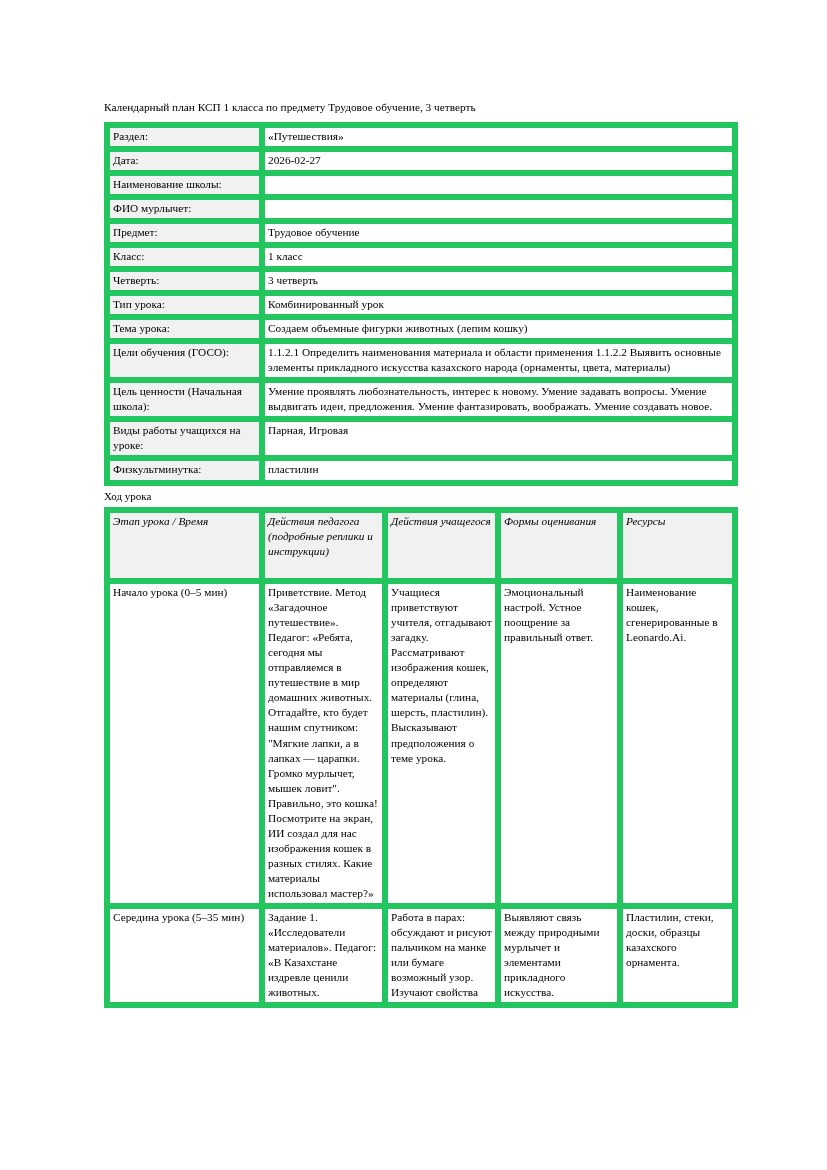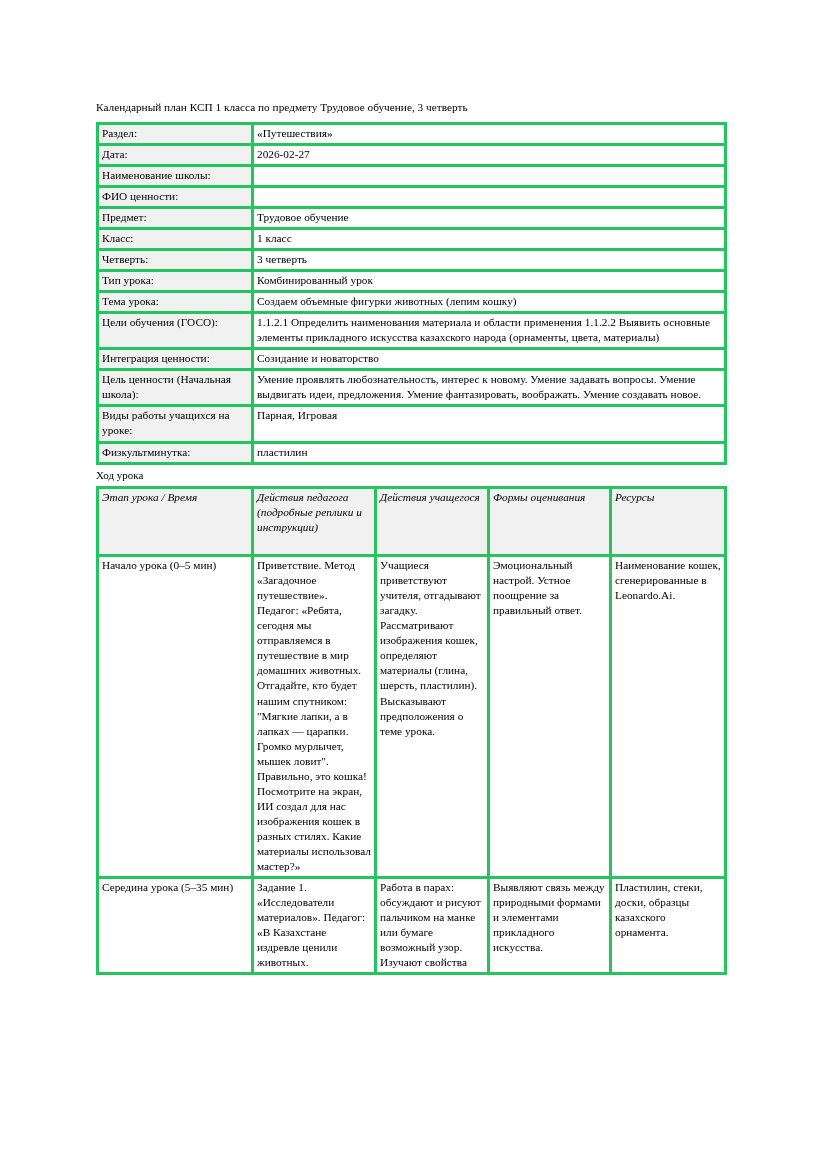--- a/index.html
+++ b/index.html
@@ -11,21 +11,21 @@
   body {
     width: 827px;
     height: 1170px;
     position: relative;
     font-family: "Liberation Serif", "DejaVu Serif", serif;
     color: #000000;
     overflow: hidden;
   }
   .page {
     position: absolute;
-    left: 96px;
+    left: 104px;
     top: 100px;
     width: 628px;
   }
   .doc-title {
     font-size: 11.3px;
     line-height: 1.35;
     margin: 0 0 7px 0;
     white-space: nowrap;
   }
   .section-label {
@@ -34,21 +34,21 @@
     margin: 3px 0 4px 0;
   }
   table {
     border-collapse: collapse;
     width: 628px;
     table-layout: fixed;
     font-size: 11.3px;
     line-height: 1.33;
   }
   table td, table th {
-    border: 3px solid #22c55e;
+    border: 6px solid #22c55e;
     padding: 1px 3px 2px 3px;
     vertical-align: top;
     text-align: left;
     font-weight: normal;
     word-wrap: break-word;
     overflow-wrap: break-word;
     hyphens: none;
   }
   
   .info-table .lbl {
@@ -99,21 +99,21 @@
       </tr>
       <tr>
         <td class="lbl">Дата:</td>
         <td class="val">2026-02-27</td>
       </tr>
       <tr>
         <td class="lbl">Наименование школы:</td>
         <td class="val"></td>
       </tr>
       <tr>
-        <td class="lbl">ФИО ценности:</td>
+        <td class="lbl">ФИО мурлычет:</td>
         <td class="val"></td>
       </tr>
       <tr>
         <td class="lbl">Предмет:</td>
         <td class="val">Трудовое обучение</td>
       </tr>
       <tr>
         <td class="lbl">Класс:</td>
         <td class="val">1 класс</td>
       </tr>
@@ -125,24 +125,20 @@
         <td class="lbl">Тип урока:</td>
         <td class="val">Комбинированный урок</td>
       </tr>
       <tr>
         <td class="lbl">Тема урока:</td>
         <td class="val">Создаем объемные фигурки животных (лепим кошку)</td>
       </tr>
       <tr>
         <td class="lbl">Цели обучения (ГОСО):</td>
         <td class="val">1.1.2.1 Определить наименования материала и области применения 1.1.2.2 Выявить основные элементы прикладного искусства казахского народа (орнаменты, цвета, материалы)</td>
-      </tr>
-      <tr>
-        <td class="lbl">Интеграция ценности:</td>
-        <td class="val">Созидание и новаторство</td>
       </tr>
       <tr>
         <td class="lbl">Цель ценности (Начальная школа):</td>
         <td class="val">Умение проявлять любознательность, интерес к новому. Умение задавать вопросы. Умение выдвигать идеи, предложения. Умение фантазировать, воображать. Умение создавать новое.</td>
       </tr>
       <tr>
         <td class="lbl">Виды работы учащихся на уроке:</td>
         <td class="val">Парная, Игровая</td>
       </tr>
       <tr>
@@ -176,19 +172,19 @@
         <td>Начало урока (0–5 мин)</td>
         <td>Приветствие. Метод «Загадочное путешествие». Педагог: «Ребята, сегодня мы отправляемся в путешествие в мир домашних животных. Отгадайте, кто будет нашим спутником: "Мягкие лапки, а в лапках — царапки. Громко мурлычет, мышек ловит". Правильно, это кошка! Посмотрите на экран, ИИ создал для нас изображения кошек в разных стилях. Какие материалы использовал мастер?»</td>
         <td>Учащиеся приветствуют учителя, отгадывают загадку. Рассматривают изображения кошек, определяют материалы (глина, шерсть, пластилин). Высказывают предположения о теме урока.</td>
         <td>Эмоциональный настрой. Устное поощрение за правильный ответ.</td>
         <td>Наименование кошек, сгенерированные в Leonardo.Ai.</td>
       </tr>
       <tr>
         <td>Середина урока (5–35 мин)</td>
         <td>Задание 1. «Исследователи материалов». Педагог: «В Казахстане издревле ценили животных.</td>
         <td>Работа в парах: обсуждают и рисуют пальчиком на манке или бумаге возможный узор. Изучают свойства</td>
-        <td>Выявляют связь между природными формами и элементами прикладного искусства.</td>
+        <td>Выявляют связь между природными мурлычет и элементами прикладного искусства.</td>
         <td>Пластилин, стеки, доски, образцы казахского орнамента.</td>
       </tr>
     </tbody>
   </table>
 
 </div>
 
 </body></html>

